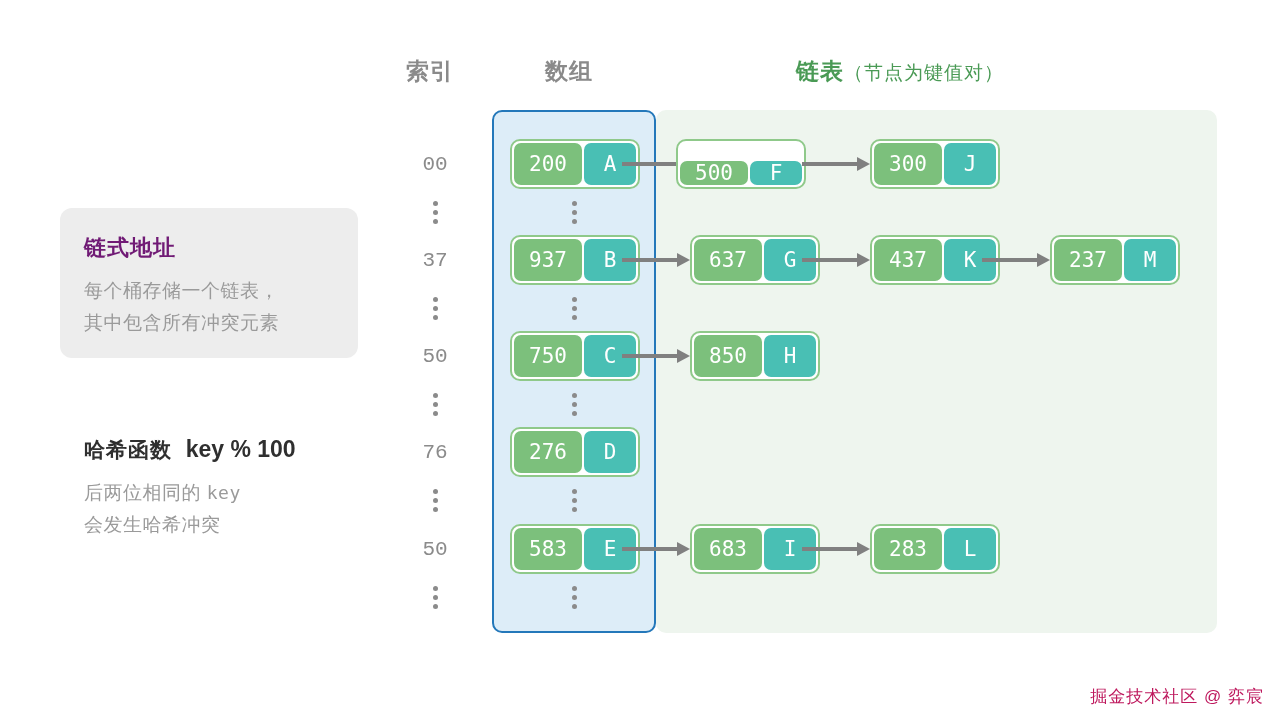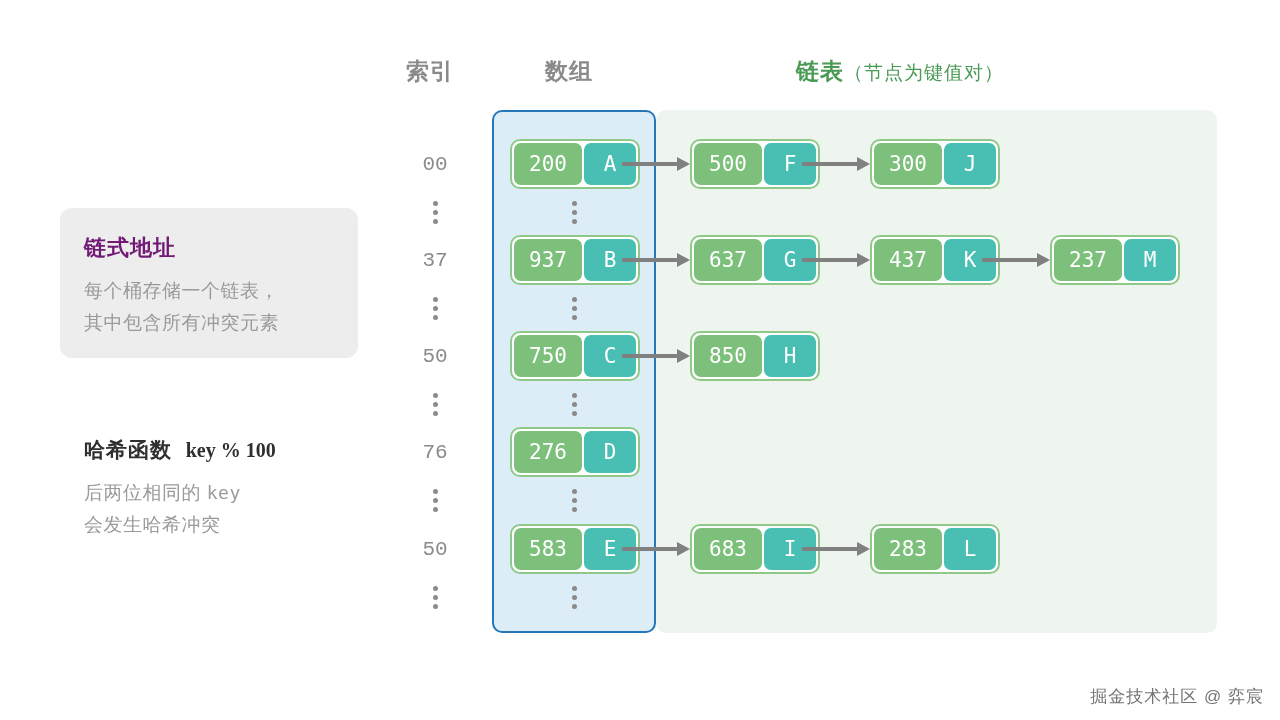--- a/index.html
+++ b/index.html
@@ -28,21 +28,21 @@
     letter-spacing:1px;
   }
   #info-body{
     position:absolute;left:84px;top:275px;width:270px;font-size:19px;color:#9a9a9a;
     line-height:32px;letter-spacing:.5px;
   }
   #hash-title{
     position:absolute;left:84px;top:436px;font-size:21px;font-weight:bold;color:#2f2f2f;
     letter-spacing:1px;white-space:nowrap;
   }
-  #hash-title .mono{font-family:Liberation Serif, serif;font-size:20px;letter-spacing:0;}
+  #hash-title .mono{font-family:Liberation Sans, sans-serif;font-size:23px;letter-spacing:0;}
   #hash-body{
     position:absolute;left:84px;top:477px;width:300px;font-size:19px;color:#9a9a9a;
     line-height:32px;letter-spacing:.5px;
   }
   #hash-body .mono{font-family:"DejaVu Sans Mono","Liberation Mono",monospace;font-size:18px;}
 
   
   #list-panel{
     position:absolute;left:656px;top:110px;width:561px;height:523px;
     background:#eef5ee;border-radius:10px;
@@ -83,21 +83,21 @@
   .arrow{position:absolute;height:14px;}
   .arrow .shaft{position:absolute;left:0;top:5px;height:4px;background:#808080;}
   .arrow .head{
     position:absolute;top:0;width:0;height:0;
     border-top:7px solid transparent;border-bottom:7px solid transparent;
     border-left:13px solid #808080;
   }
 
   
   #watermark{
-    position:absolute;right:16px;bottom:12px;font-size:17px;color:#737373;
+    position:absolute;right:16px;bottom:12px;font-size:17px;color:#be185d;
     letter-spacing:1px;
   }
 </style>
 </head>
 <body>
 
 <div id="stage">
 
   <div class="col-head" id="head-index">索引</div>
   <div class="col-head" id="head-array">数组</div>
@@ -122,21 +122,21 @@
   <div id="rows-layer">
       <div class="idx" style="top: 153px;">00</div>
       <div class="node" style="left: 510px; top: 139px;">
         <div class="cell key">200</div>
         <div class="cell val">A</div>
       </div>
       <div class="arrow" style="left: 622px; top: 157px; width: 68px;">
         <div class="shaft" style="width: 56px;"></div>
         <div class="head" style="left: 55px;"></div>
       </div>
-      <div class="node" style="left: 690px; top: 139px;">
+      <div class="node" style="left: 676px; top: 139px; align-items: flex-end;">
         <div class="cell key">500</div>
         <div class="cell val">F</div>
       </div>
       <div class="arrow" style="left: 802px; top: 157px; width: 68px;">
         <div class="shaft" style="width: 56px;"></div>
         <div class="head" style="left: 55px;"></div>
       </div>
       <div class="node" style="left: 870px; top: 139px;">
         <div class="cell key">300</div>
         <div class="cell val">J</div>

